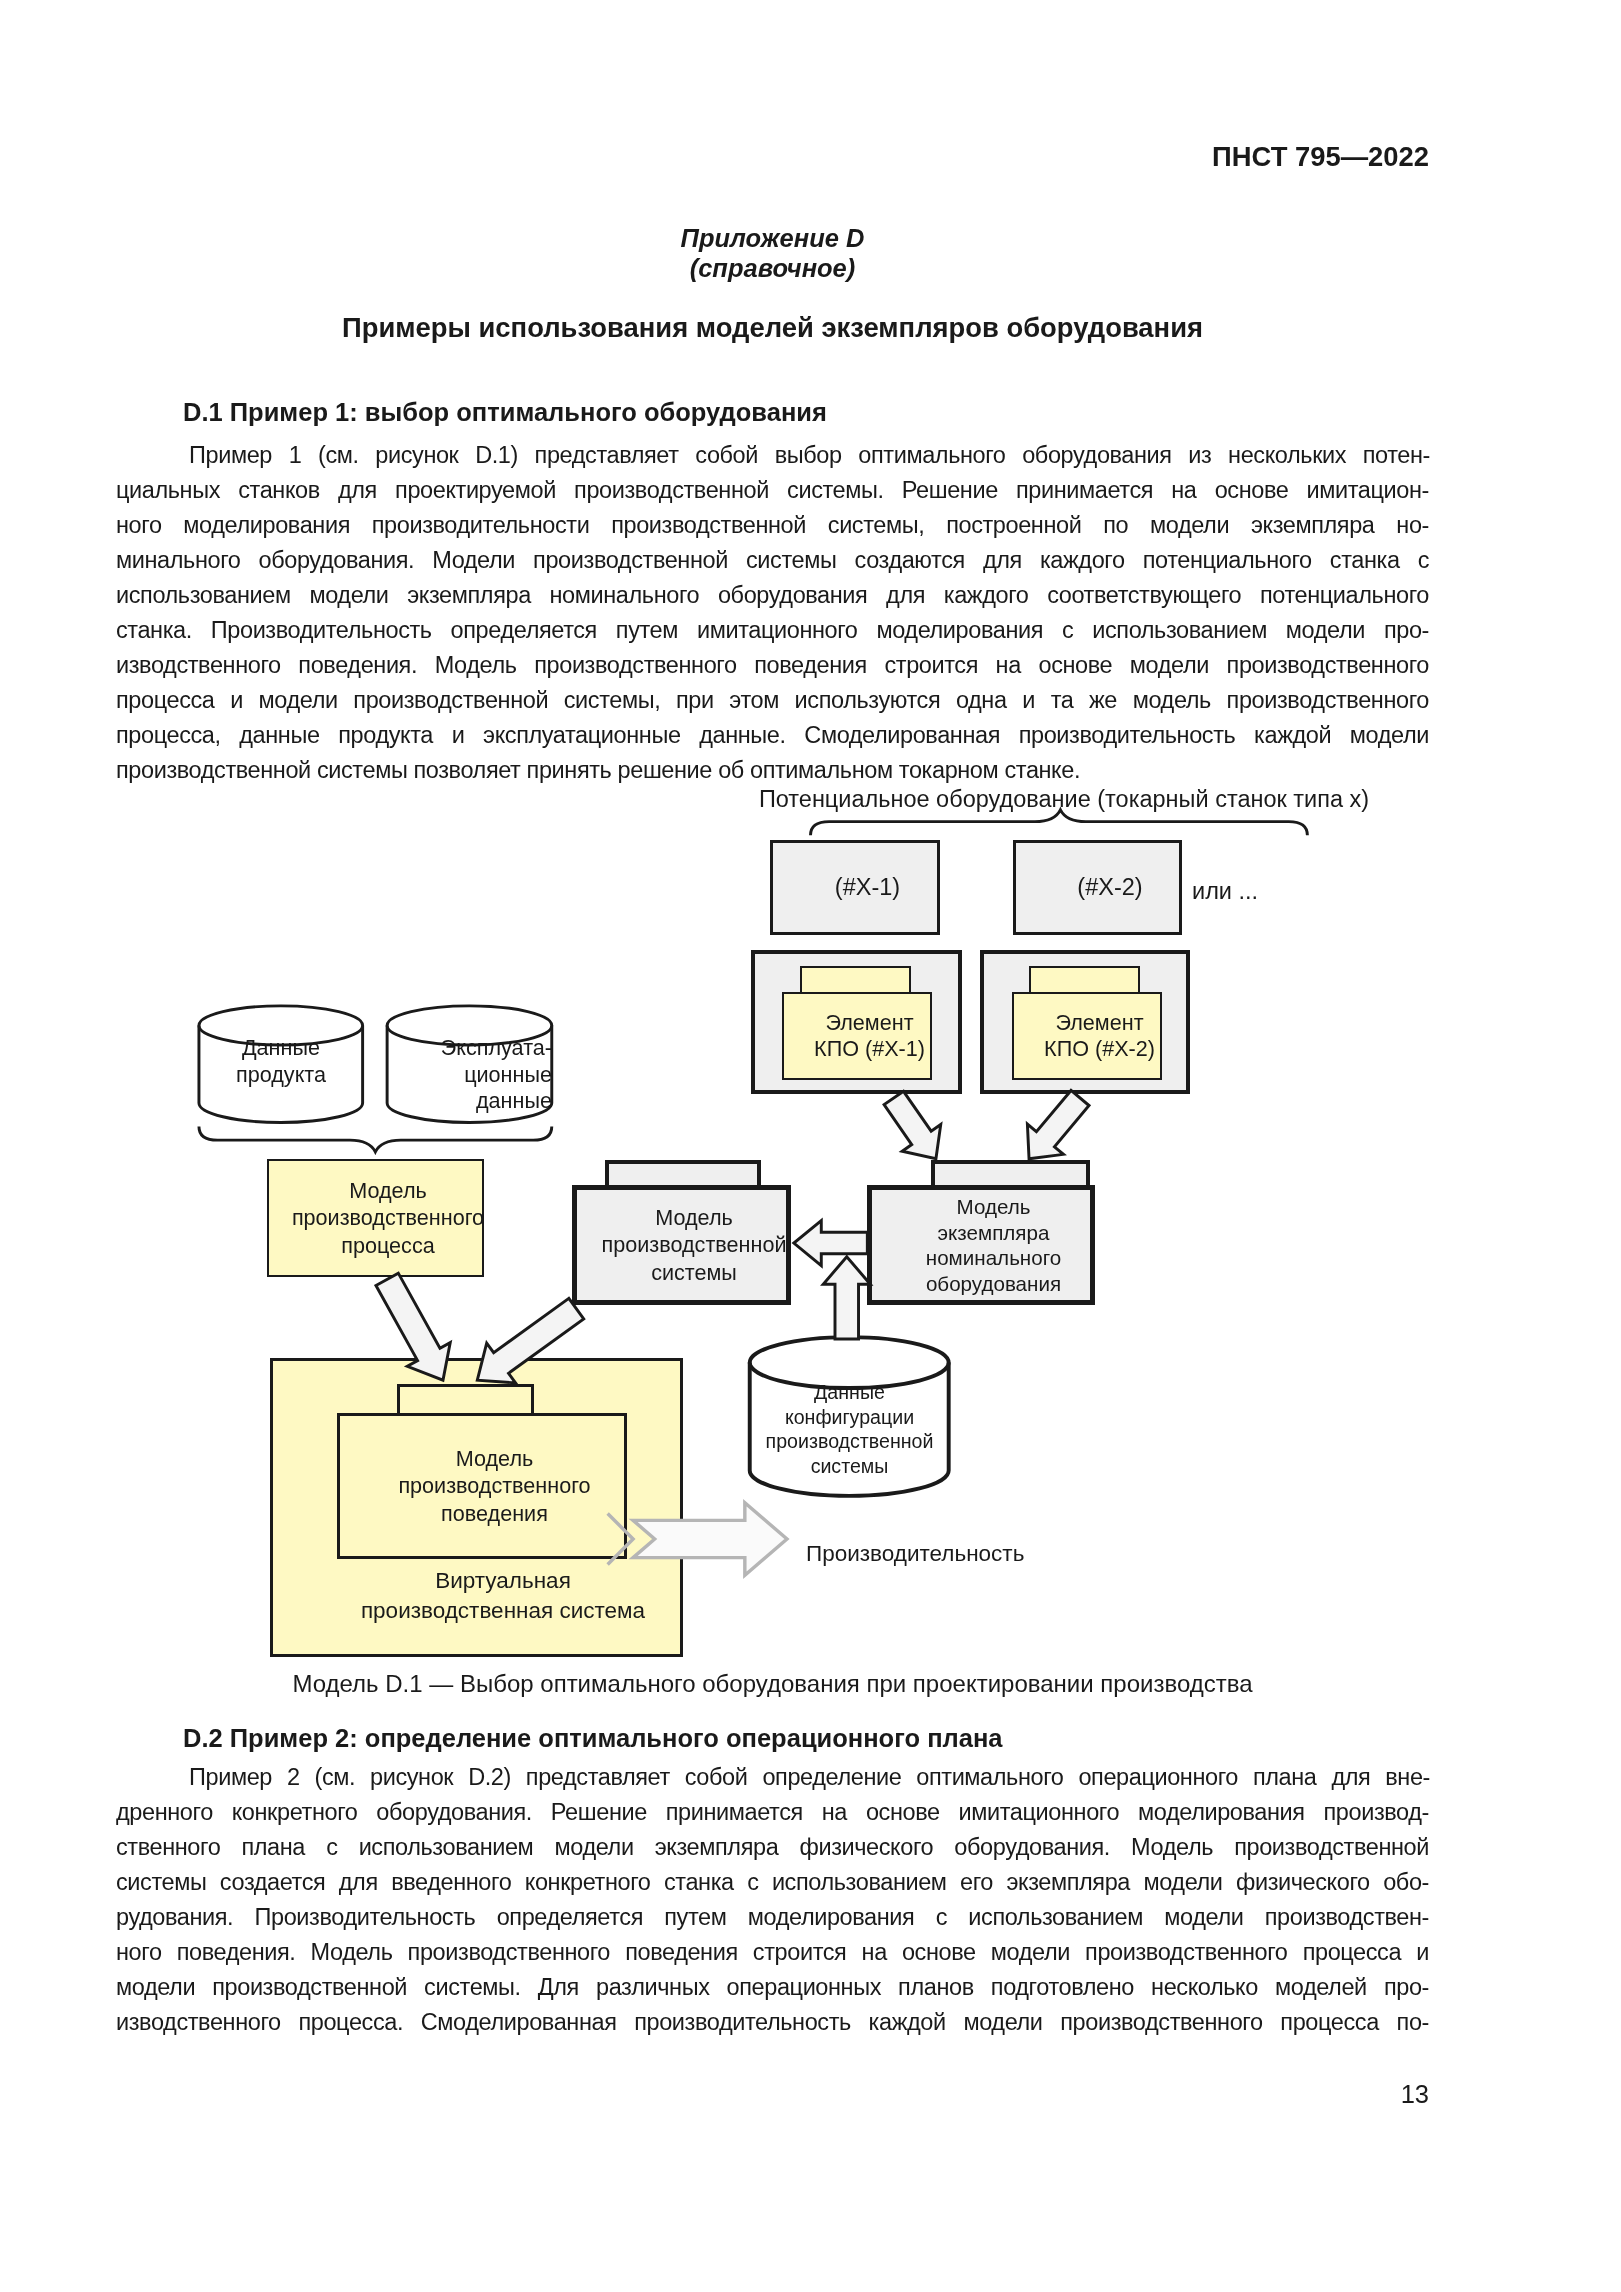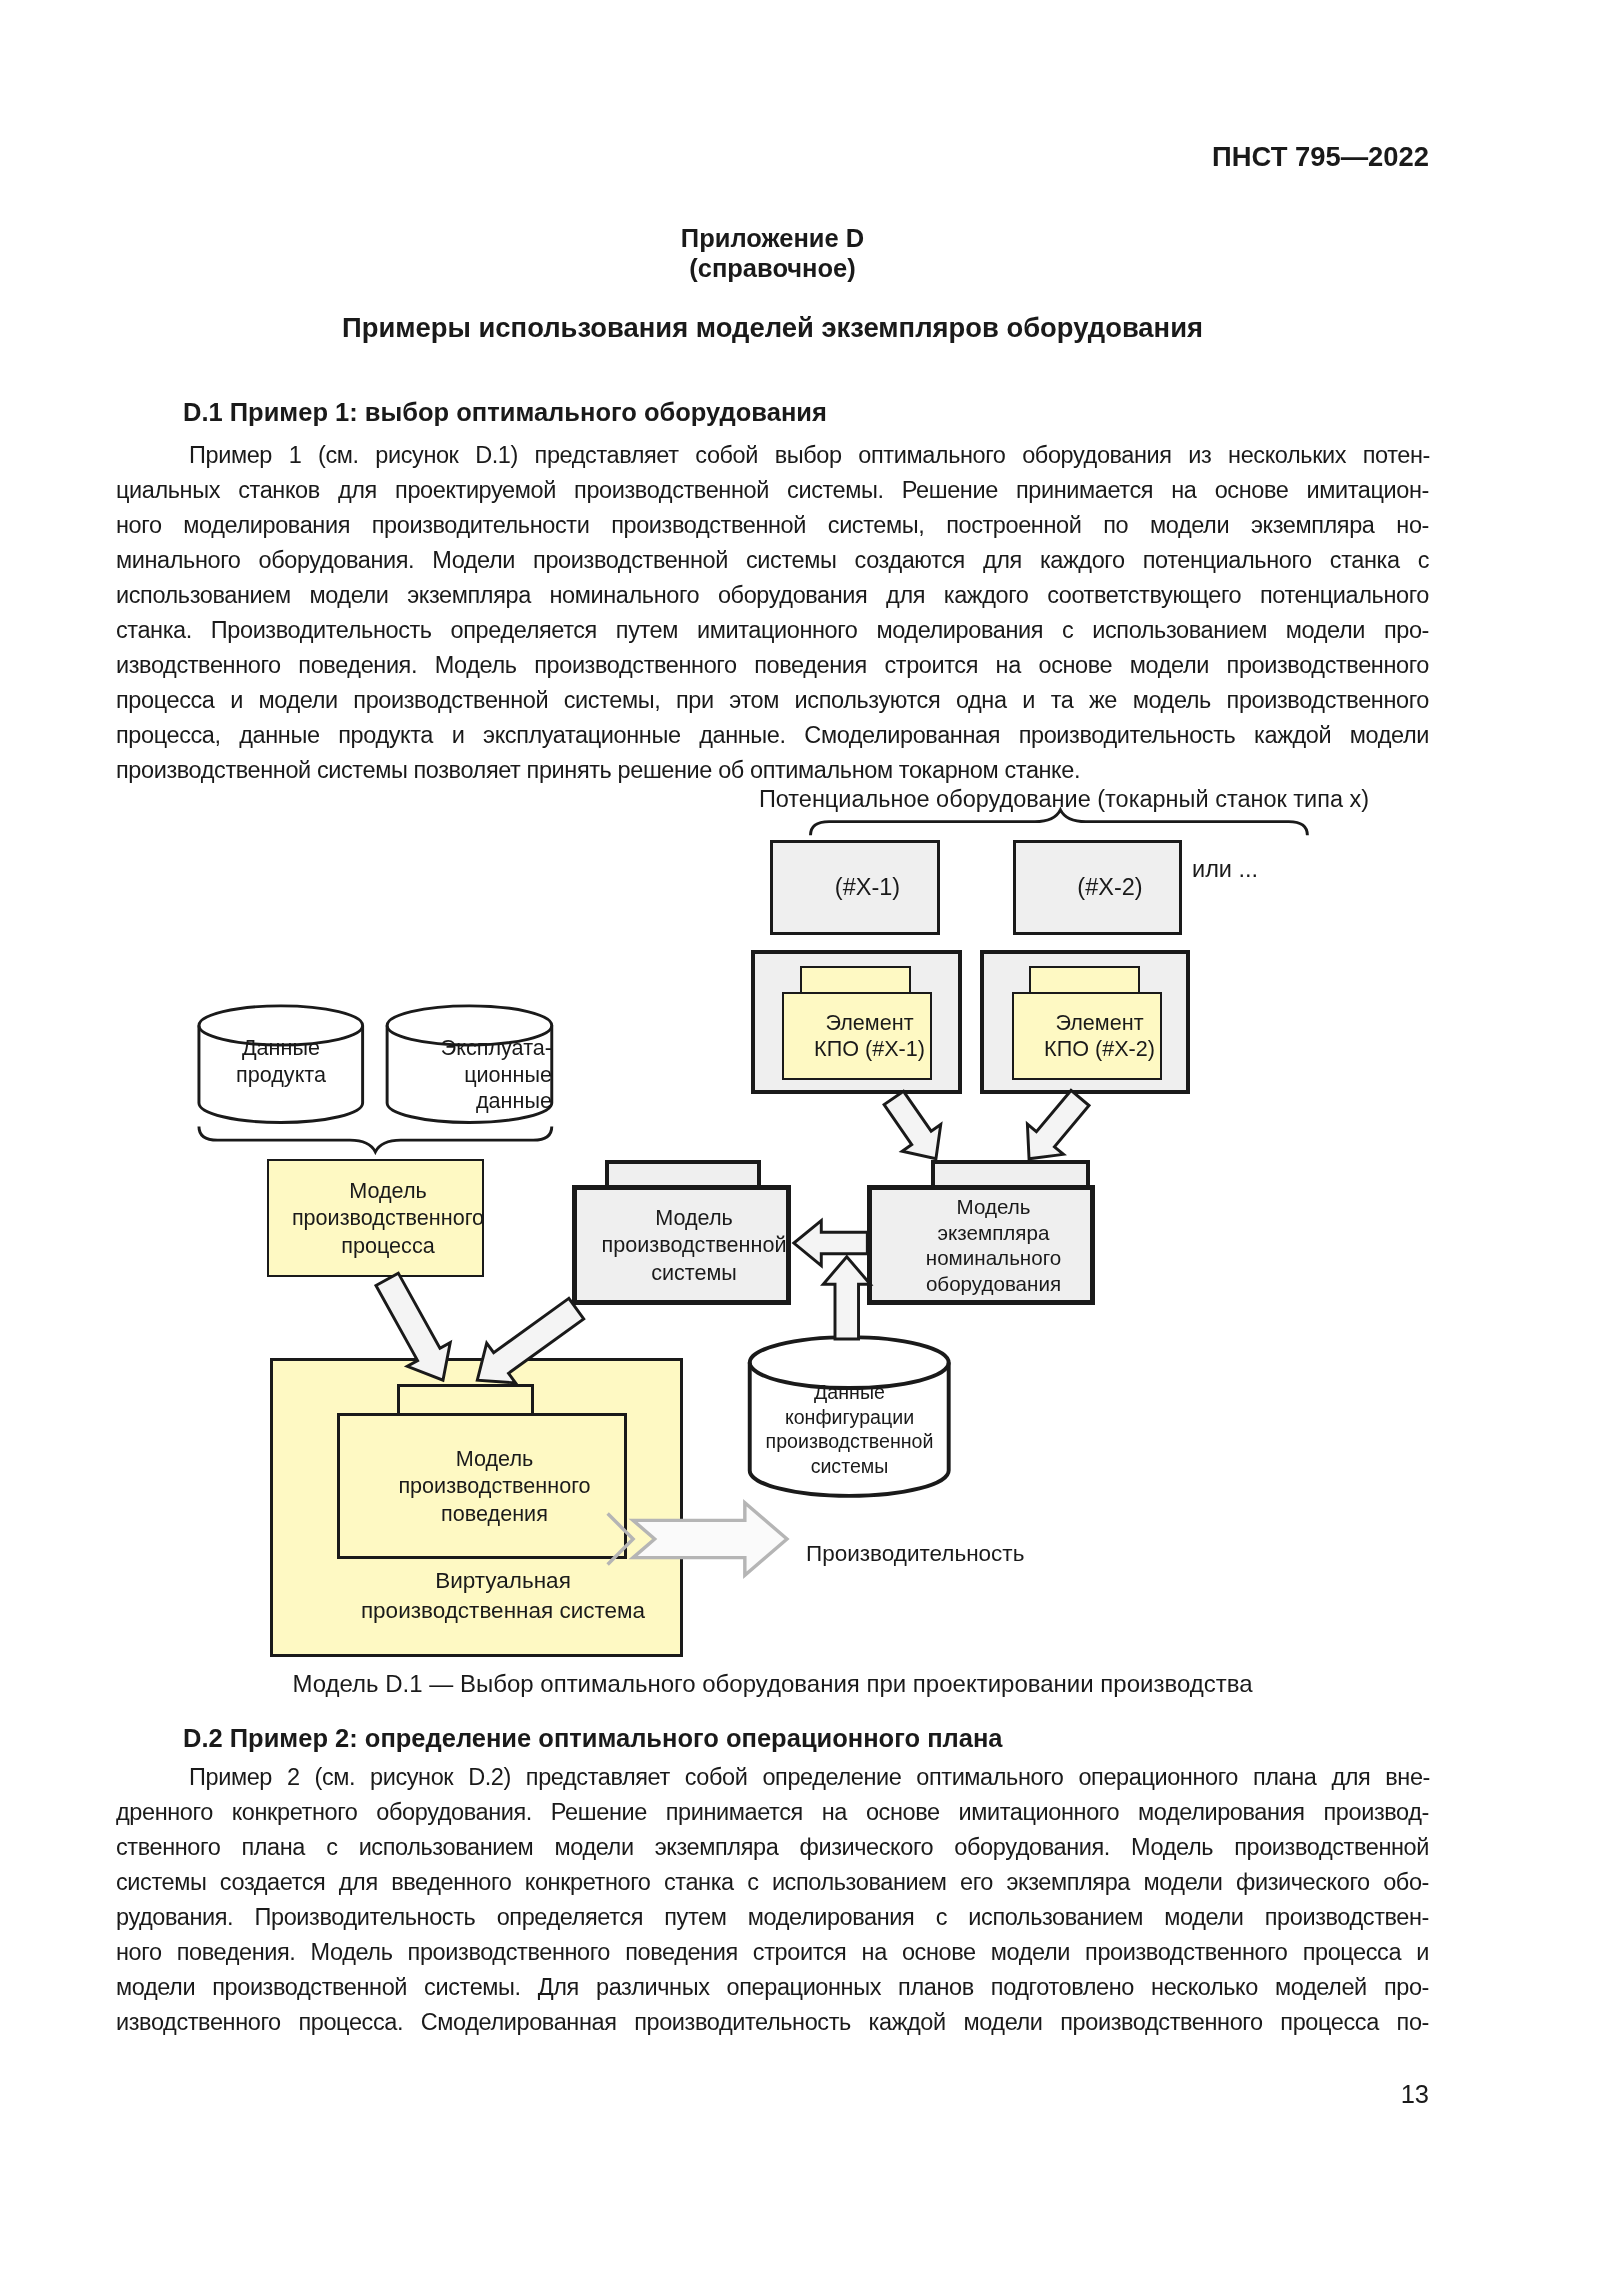--- a/index.html
+++ b/index.html
@@ -4,21 +4,21 @@
 <style>
   html,body{margin:0;padding:0;background:#888;}
   .page{
     position:relative;width:1621px;height:2293px;background:#ffffff;
     font-family:"Liberation Sans",sans-serif;color:#1a1a1a;overflow:hidden;
   }
   .abs{position:absolute;}
   
   .hdr{top:141px;right:192px;font-size:27.4px;font-weight:bold;letter-spacing:0;}
   .appendix{top:223px;left:116px;width:1313px;text-align:center;font-weight:bold;
-    font-size:25.5px;line-height:30px;}
+    font-size:25.5px;line-height:30px;font-style:italic;}
   .doc-title{top:312px;left:116px;width:1313px;text-align:center;font-weight:bold;font-size:27.4px;}
   .sec-heading{left:183px;width:1255px;font-weight:bold;font-size:25.5px;}
   .para{left:116px;width:1313px;}
   .pline{height:35px;font-size:23.5px;letter-spacing:-0.4px;line-height:35px;
     text-align:justify;text-align-last:justify;white-space:nowrap;}
   .pline.first{padding-left:73px;width:1241px;}
   .pline.last{text-align-last:left;}
   .caption{top:1670px;left:116px;width:1313px;text-align:center;font-size:24px;}
   .pagenum{top:2080px;right:192px;font-size:25.5px;}
   
@@ -120,21 +120,21 @@
 
     <polygon points="383.6,1311.3 426.1,1388 415.6,1393.8 452,1408 459.4,1369.6 448.9,1375.4 406.4,1298.7" fill="#f4f4f4" stroke="#1a1a1a" stroke-width="3"></polygon>
 
     <polygon points="580.4,1324.5 503.7,1379.9 496.6,1370.1 487,1408 526,1410.7 518.9,1400.9 595.6,1345.5" fill="#f4f4f4" stroke="#1a1a1a" stroke-width="3"></polygon>
 
     <path d="M646,1551 L760,1551 L760,1533 L803,1570 L760,1607 L760,1589 L646,1589 L668,1570 Z" fill="#fafafa" stroke="#b5b5b5" stroke-width="3.5"></path>
     <path d="M620,1544 L646,1570 L620,1596" fill="none" stroke="#b5b5b5" stroke-width="3.5"></path>
   </svg>
 
   <div class="dlabel" style="left:676px;top:786px;width:776px;font-size:23.5px;">Потенциальное оборудование (токарный станок типа x)</div>
-  <div class="dlabel" style="left:1192px;top:856px;width:118px;font-size:23.5px;text-align:left;">или ...</div>
+  <div class="dlabel" style="left:1192px;top:878px;width:118px;font-size:23.5px;text-align:left;">или ...</div>
   <div class="dlabel" style="left:199px;top:1035px;width:164px;font-size:21.6px;line-height:26.5px;">Данные
 продукта</div>
   <div class="dlabel" style="left:387px;top:1035px;width:165px;font-size:21.6px;line-height:26.5px;text-align:right;">Эксплуата-
 ционные данные</div>
   <div class="dlabel" style="left:750px;top:1380px;width:199px;font-size:19.6px;line-height:24.5px;">Данные
 конфигурации
 производственной
 системы</div>
   <div class="dlabel" style="left:270px;top:1566px;width:466px;font-size:22.5px;line-height:30px;">Виртуальная
 производственная система</div>

